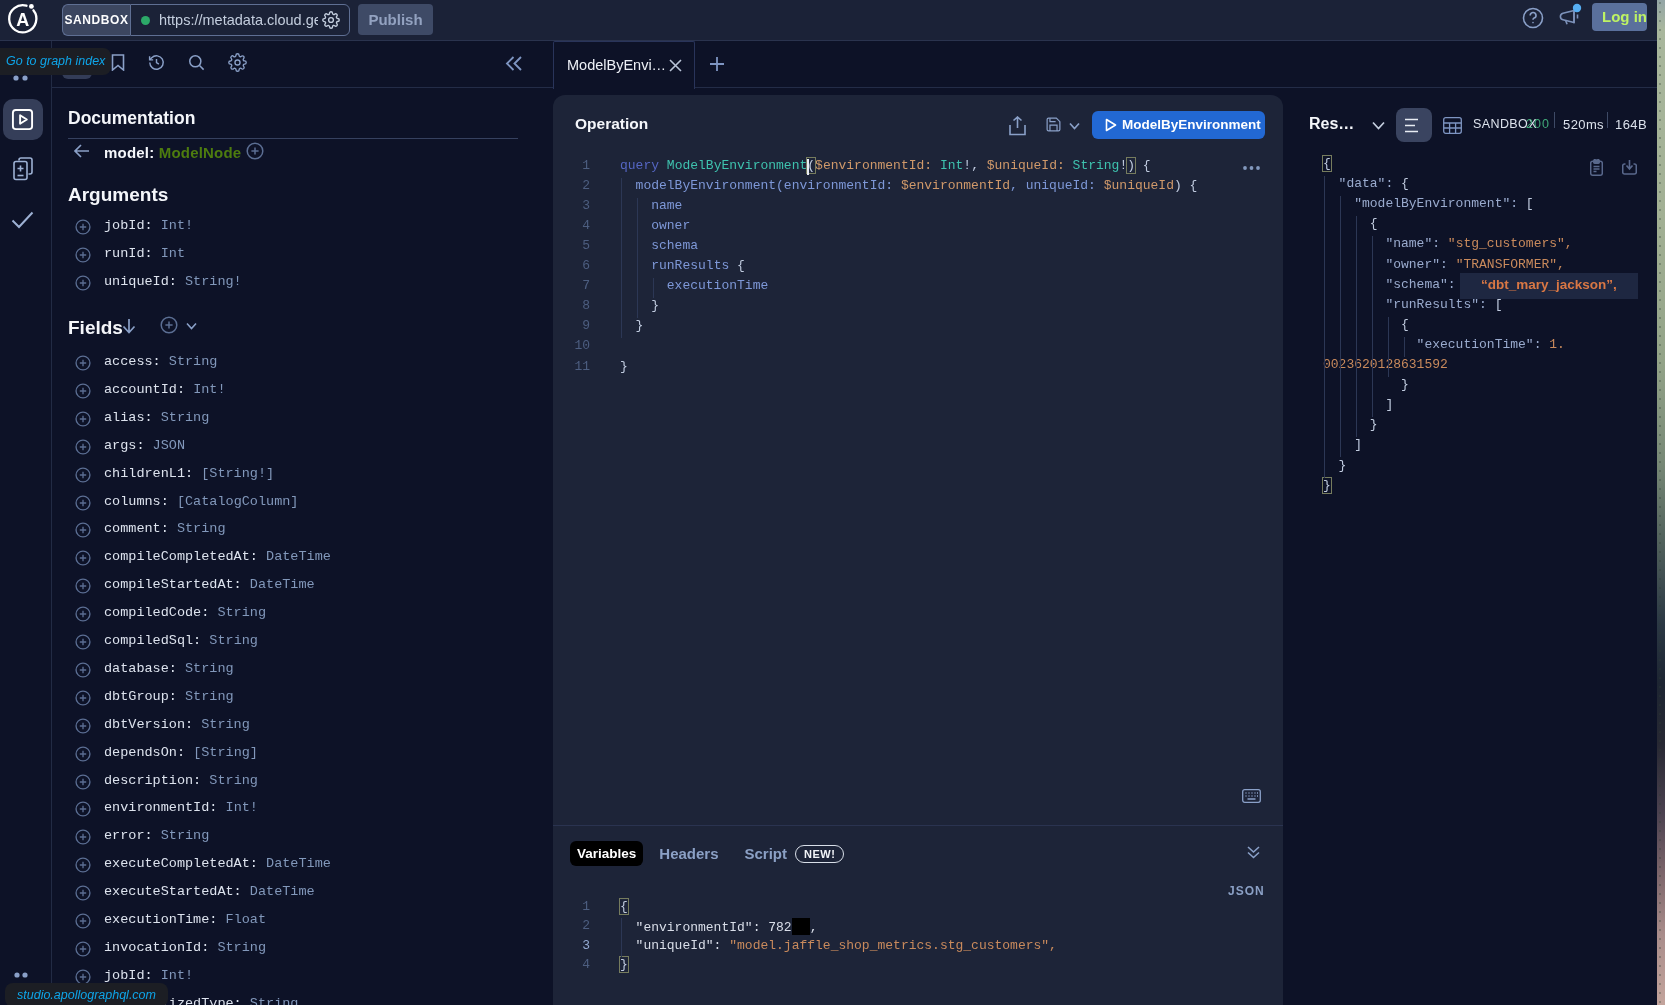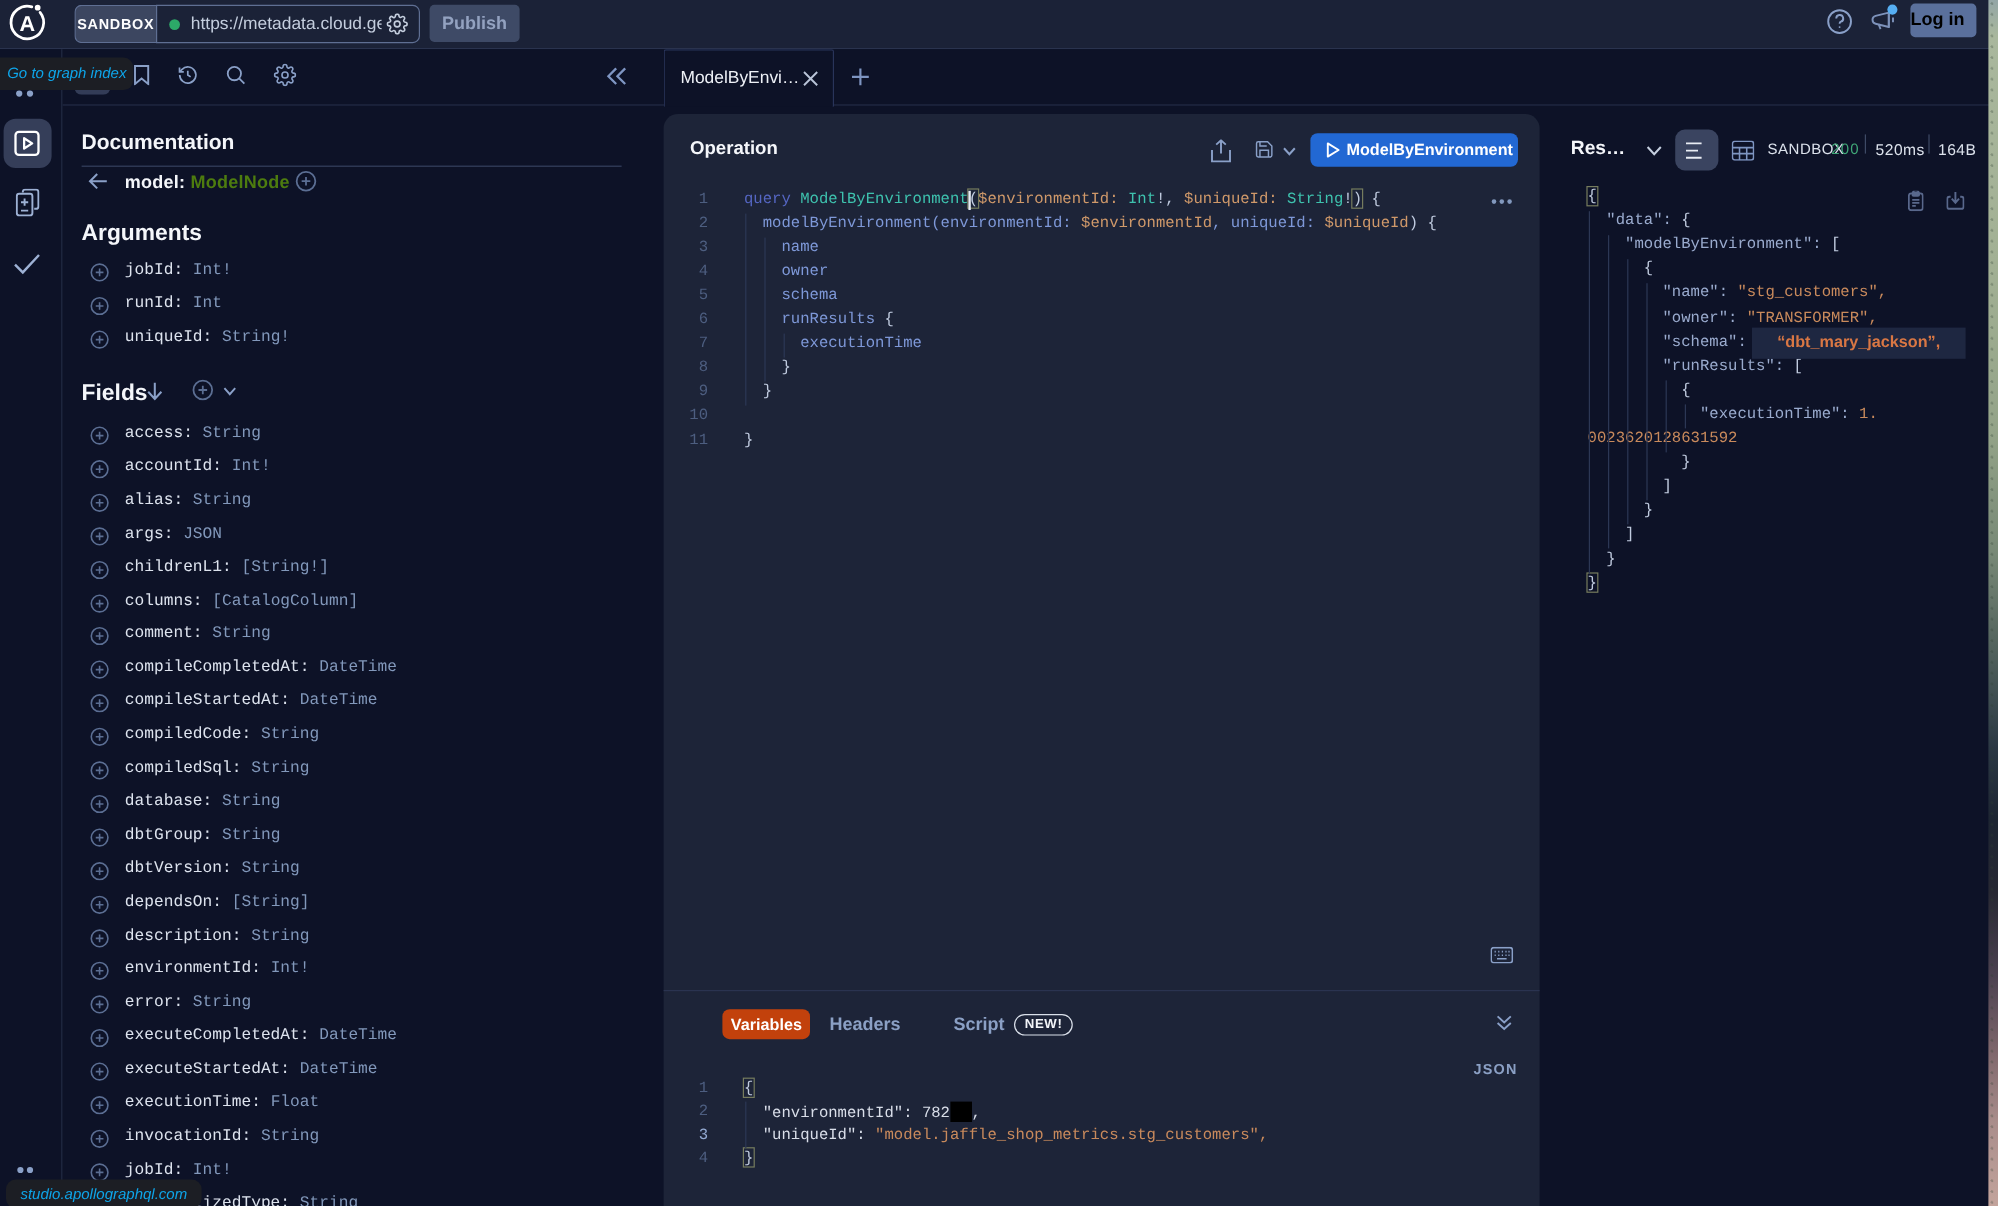--- a/index.html
+++ b/index.html
@@ -10,21 +10,21 @@
 
   
   #topbar { left:0; top:0; width:1665px; height:41px; background:#1b2237; border-bottom:1px solid #2a334e; }
   #logo { left:5px; top:2px; }
   #sandboxctl { left:62px; top:4px; height:32px; display:flex; }
   #sandboxlbl { background:#3c4660; border:1px solid #5f6f93; border-right:none; border-radius:6px 0 0 6px; color:#fdfdfe; font-weight:bold; font-size:12px; letter-spacing:0.6px; width:68px; display:flex; align-items:center; justify-content:center; }
   #urlbox { border:1px solid #5f6f93; border-radius:0 6px 6px 0; display:flex; align-items:center; padding:0 9px 0 10px; width:220px; background:#1b2237; }
   #urldot { width:9px; height:9px; border-radius:50%; background:#2ca968; margin-right:9px; flex:none; }
   #urltext { color:#c4cede; font-size:14.5px; white-space:nowrap; overflow:hidden; flex:1; margin-right:4px; }
   #publish { left:358px; top:4px; width:75px; height:31px; background:#3e4a66; border-radius:4px; color:#93a2c0; font-weight:bold; font-size:15px; text-align:center; line-height:31px; }
-  #login { left:1592px; top:3px; width:55px; height:28px; background:#5a709c; border-radius:4px; color:#000000; font-weight:bold; font-size:15px; text-align:left; line-height:28px; }
+  #login { left:1592px; top:3px; width:55px; height:28px; background:#5a709c; border-radius:4px; color:#bef264; font-weight:bold; font-size:15px; text-align:right; line-height:28px; }
 
   
   #row2 { left:52px; top:41px; width:1613px; height:47px; background:#0d1227; border-bottom:1px solid #232c47; }
   #tab { left:553px; top:41px; width:142px; height:48px; border:1px solid #29345a; border-bottom:none; background:#0d1227; border-radius:2px 2px 0 0; color:#eef1f7; font-size:15px; }
   #tab .lbl { position:absolute; left:13px; top:15px; font-size:14.5px; }
   
   #sidebar { left:0; top:41px; width:52px; height:964px; background:#0d1227; border-right:1px solid #222b44; }
   #sideactive { left:3px; top:99px; width:40px; height:41px; background:#353e59; border-radius:10px; }
 
   
@@ -41,21 +41,21 @@
   #runbtn { left:1092px; top:111px; width:173px; height:28px; background:#2268d3; border-radius:6px; color:#ffffff; font-weight:bold; font-size:13.5px; }
   #runbtn span { position:absolute; left:30px; top:6px; }
   .codeline { position:absolute; white-space:pre; font-family:"Liberation Mono", monospace; font-size:13px; }
   .lnum { position:absolute; width:30px; text-align:right; color:#4d5e80; font-family:"Liberation Mono", monospace; font-size:13px; }
   .kw { color:#5566c3; } .op { color:#3ec2ae; } .vr { color:#d0996a; } .pn { color:#c0cbdf; } .fd { color:#7e98d8; }
   .bm { outline:1px solid #767c5e; outline-offset:0px; }
   #opdiv { left:553px; top:825px; width:730px; height:1px; background:#2a3350; }
 
   
   #vartabs { left:570px; top:840px; height:27px; display:flex; align-items:center; }
-  #vtab1 { background:#c2410c; border-radius:6px; color:#ffffff; font-weight:bold; font-size:13.5px; padding:5px 7px;margin-left:32px; }
+  #vtab1 { background:#000000; border-radius:6px; color:#ffffff; font-weight:bold; font-size:13.5px; padding:5px 7px; }
   .vtab { color:#8ba0c5; font-weight:bold; font-size:15px; margin-left:16px; }
   #newbadge { border:1.5px solid #d9dfe9; border-radius:10px; color:#f2f4f8; font-weight:bold; font-size:11px; letter-spacing:0.5px; padding:2px 8px; margin-left:8px; }
   #jsonlbl { left:1228px; top:884px; color:#8ba0c5; font-weight:bold; font-size:12px; letter-spacing:1px; }
 
   
   #reslbl { left:1309px; top:115px; color:#f4f6fa; font-size:16px; font-weight:bold; }
   #listbtn { left:1396px; top:108px; width:36px; height:34px; background:#3a4460; border-radius:8px; }
   .rjline { position:absolute; white-space:pre; font-family:"Liberation Mono", monospace; font-size:13px; color:#9aabce; }
   .rjline .sv { color:#c98a5c; }
   .guide { position:absolute; width:1px; background:#2c3755; }
@@ -374,21 +374,21 @@
   </svg>
 <svg class="abs" style="left:1242px;top:789px" width="19" height="14" viewBox="0 0 19 14" fill="none" stroke="#8aa0c8" stroke-width="1.3">
     <rect x="0.7" y="0.7" width="17.6" height="12.6" rx="2"></rect>
     <path d="M3.5 4h1 M6.5 4h1 M9.5 4h1 M12.5 4h1 M15 4h1 M3.5 7h1 M6.5 7h1 M9.5 7h1 M12.5 7h1 M15 7h1 M5.5 10h8"></path>
   </svg>
 <div class="abs" id="opdiv"></div>
 
 <div class="abs" id="vartabs">
     <div id="vtab1">Variables</div>
     <div class="vtab">Headers</div>
-    <div class="vtab" style="margin-left:44px">Script</div>
+    <div class="vtab" style="margin-left:26px">Script</div>
     <div id="newbadge">NEW!</div>
   </div>
 <svg class="abs" style="left:1246px;top:845px" width="15" height="15" viewBox="0 0 15 15" fill="none" stroke="#8aa0c8" stroke-width="1.6">
     <path d="M2 2 L7.5 7 L13 2 M2 7.5 L7.5 12.5 L13 7.5"></path>
   </svg>
 <div class="abs" id="jsonlbl">JSON</div>
 <div id="varcode">
     <div class="lnum" style="left:560px;top:899px;">1</div>
     <div class="codeline" style="left:620px;top:899px"><span class="pn bm">{</span></div>
     <div class="lnum" style="left:560px;top:918.4px;">2</div>

